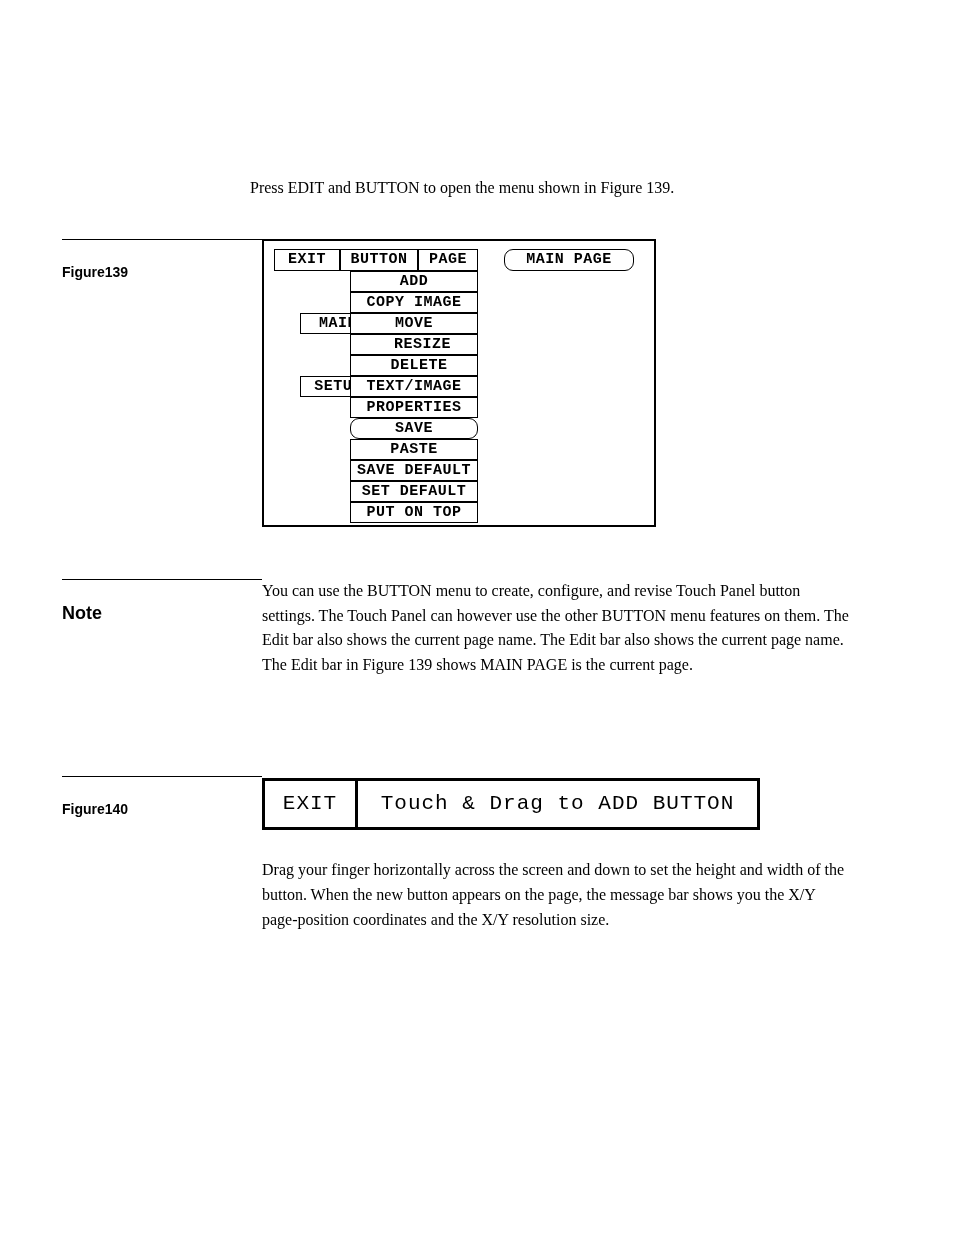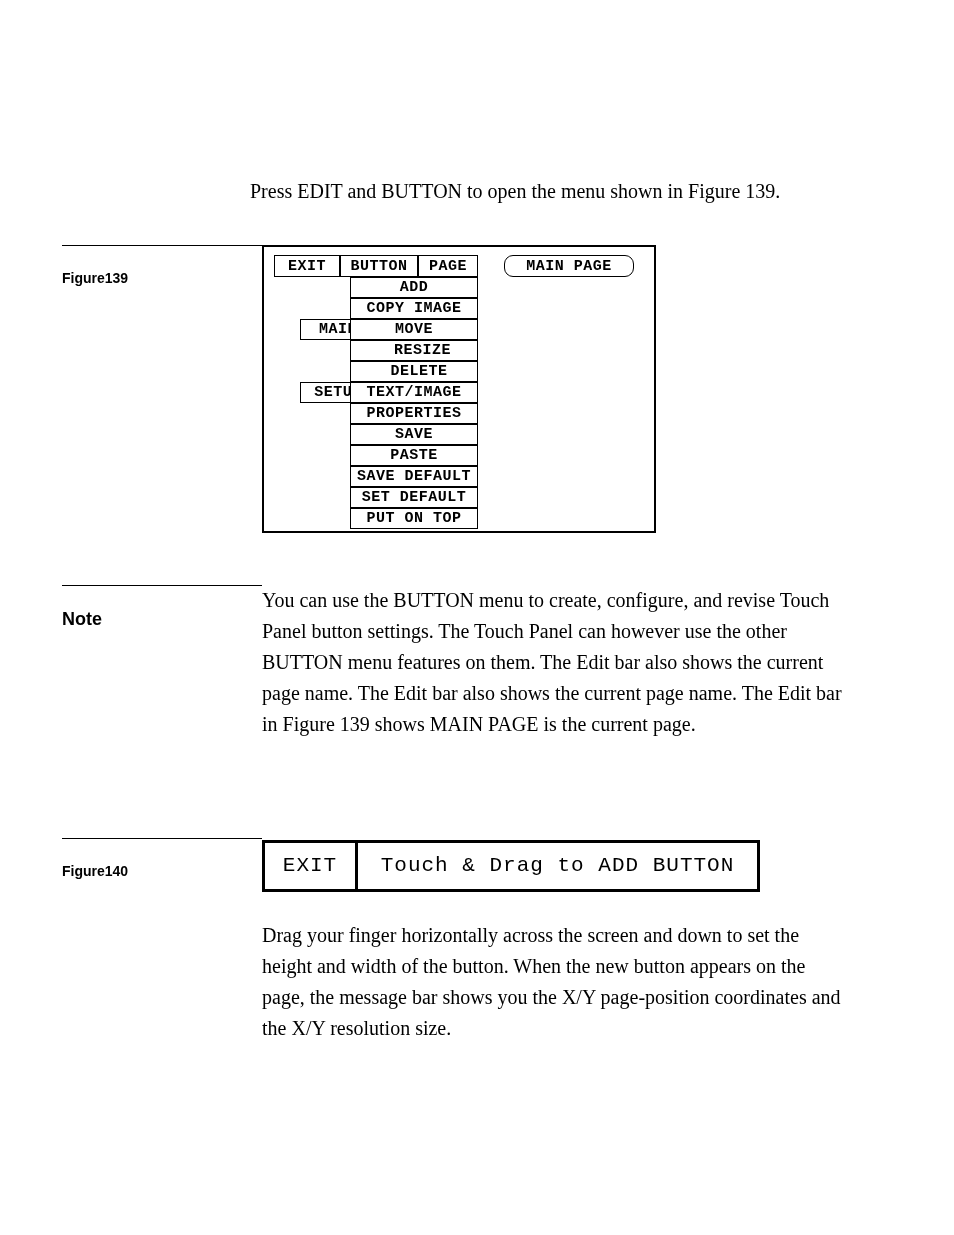--- a/index.html
+++ b/index.html
@@ -32,21 +32,21 @@
     flex: 1;
     max-width: 590px;
   }
   .section-title {
     font-family: Arial, Helvetica, sans-serif;
     font-weight: bold;
     font-size: 16px;
     margin: 0 0 18px 0;
   }
   .body-text {
-    font-size: 20px;
+    font-size: 16px;
     line-height: 1.55;
     margin: 0 0 18px 0;
   }
   .caption-rule {
     border-top: 1px solid #000;
     padding-top: 20px;
     margin-left: 12px;
   }
   .caption-label {
     font-family: Arial, Helvetica, sans-serif;
@@ -90,21 +90,21 @@
   .fig139 .mainpage{ left:240px;width:130px;border-radius:9px;}
 
   .fig139 .menucol .cell { left: 86px; width: 128px; height: 21px; }
   .fig139 .m0 { top: 30px; }
   .fig139 .m1 { top: 51px; }
   .fig139 .m2 { top: 72px; }
   .fig139 .m3 { top: 93px; padding-left: 21px; }
   .fig139 .m4 { top: 114px; padding-left: 14px; }
   .fig139 .m5 { top: 135px; }
   .fig139 .m6 { top: 156px; }
-  .fig139 .m7 { top: 177px; }
+  .fig139 .m7 { top: 177px; border-radius: 9px; }
   .fig139 .m8 { top: 198px; }
   .fig139 .m9 { top: 219px; }
   .fig139 .m10{ top: 240px; }
   .fig139 .m11{ top: 261px; }
 
   .fig139 .side .cell  { left: 36px; width: 76px; height: 21px; }
   .fig139 .main-side  { top: 72px; }
   .fig139 .setup-side { top: 135px; }
 
   

